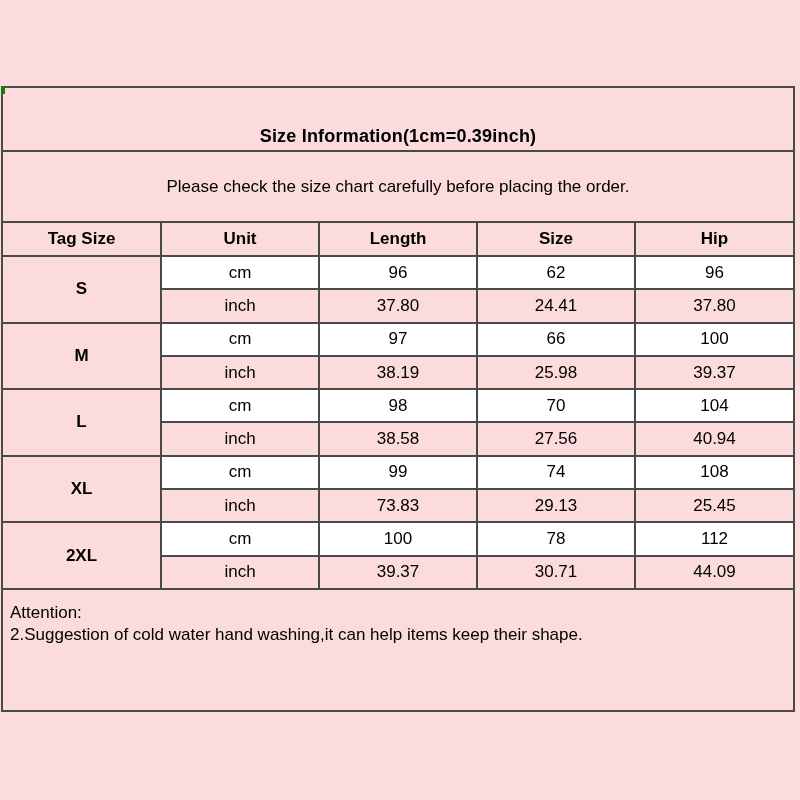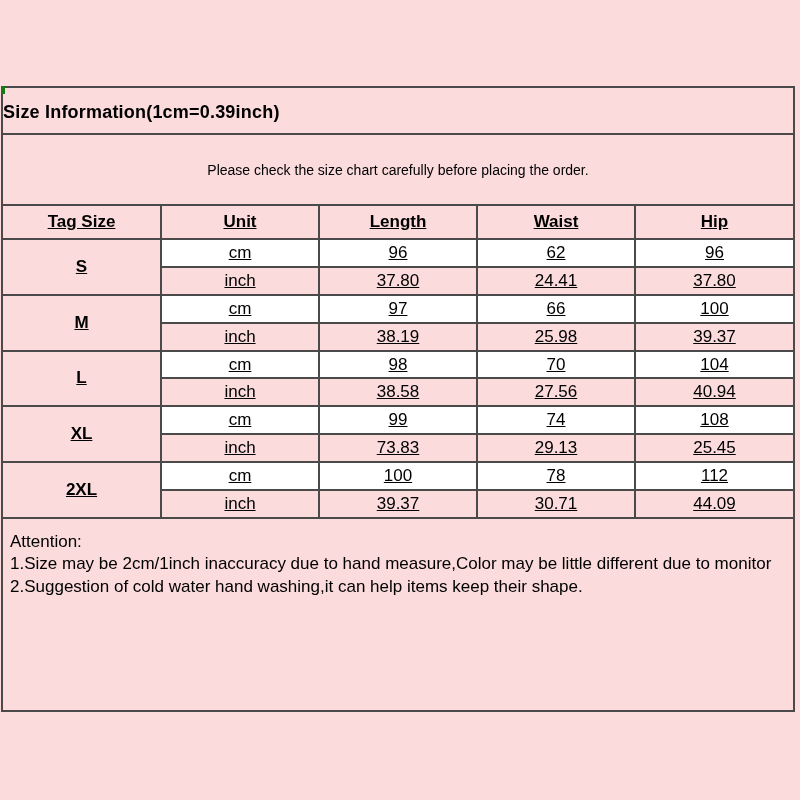--- a/index.html
+++ b/index.html
@@ -20,47 +20,46 @@
     border: 2px solid #4a4a4a;
   }
   .corner-artifact {
     position: absolute;
     left: -2px; top: -2px;
     width: 4px; height: 8px;
     background: #147a14;
   }
   .title-section {
     box-sizing: border-box;
-    height: 47px;
+    height: 64px;
     border-bottom: 2px solid #4a4a4a;
     display: flex;
     flex-direction: column;
     justify-content: flex-end;
-    align-items: flex-start;
-    padding-bottom: 10px;
+    align-items: center;
+    padding-bottom: 3px;
   }
   .title {
     font-size: 18px;
     font-weight: bold;
     letter-spacing: 0.2px;
   }
   .note-section {
     box-sizing: border-box;
     height: 69px;
     display: flex;
     justify-content: center;
     align-items: center;
-    font-size: 14px;
+    font-size: 17px;
   }
   table.size-table {
     width: 100%;
-    height: 315px;
+    height: 369px;
     border-collapse: collapse;
     table-layout: fixed;
-    text-decoration: underline;
   }
   table.size-table th, table.size-table td {
     border: 2px solid #4a4a4a;
     text-align: center;
     vertical-align: middle;
     padding: 0;
     font-size: 17px;
     overflow: hidden;
   }
   
@@ -102,21 +101,21 @@
           <col style="width:20%">
           <col style="width:20%">
           <col style="width:20%">
           <col style="width:20%">
       </colgroup>
       <thead>
         <tr>
           <th class="col-header">Tag Size</th>
           <th class="col-header">Unit</th>
           <th class="col-header">Length</th>
-          <th class="col-header">Waist</th>
+          <th class="col-header">Size</th>
           <th class="col-header">Hip</th>
         </tr>
       </thead>
       <tbody>
         <tr>
           <th class="size-label" rowspan="2">S</th>
           <td class="cell-white">cm</td>
           <td class="cell-white">96</td>
           <td class="cell-white">62</td>
           <td class="cell-white">96</td>
@@ -181,17 +180,16 @@
           <td class="cell-pink">inch</td>
           <td class="cell-pink">39.37</td>
           <td class="cell-pink">30.71</td>
           <td class="cell-pink">44.09</td>
         </tr>
       </tbody>
     </table>
 
     <div class="attention-section">
       <div>Attention:</div>
-      <div>1.Size may be 2cm/1inch inaccuracy due to hand measure,Color may be little different due to monitor</div>
       <div>2.Suggestion of cold water hand washing,it can help items keep their shape.</div>
     </div>
   </div>
 </div>
 
 </body></html>

